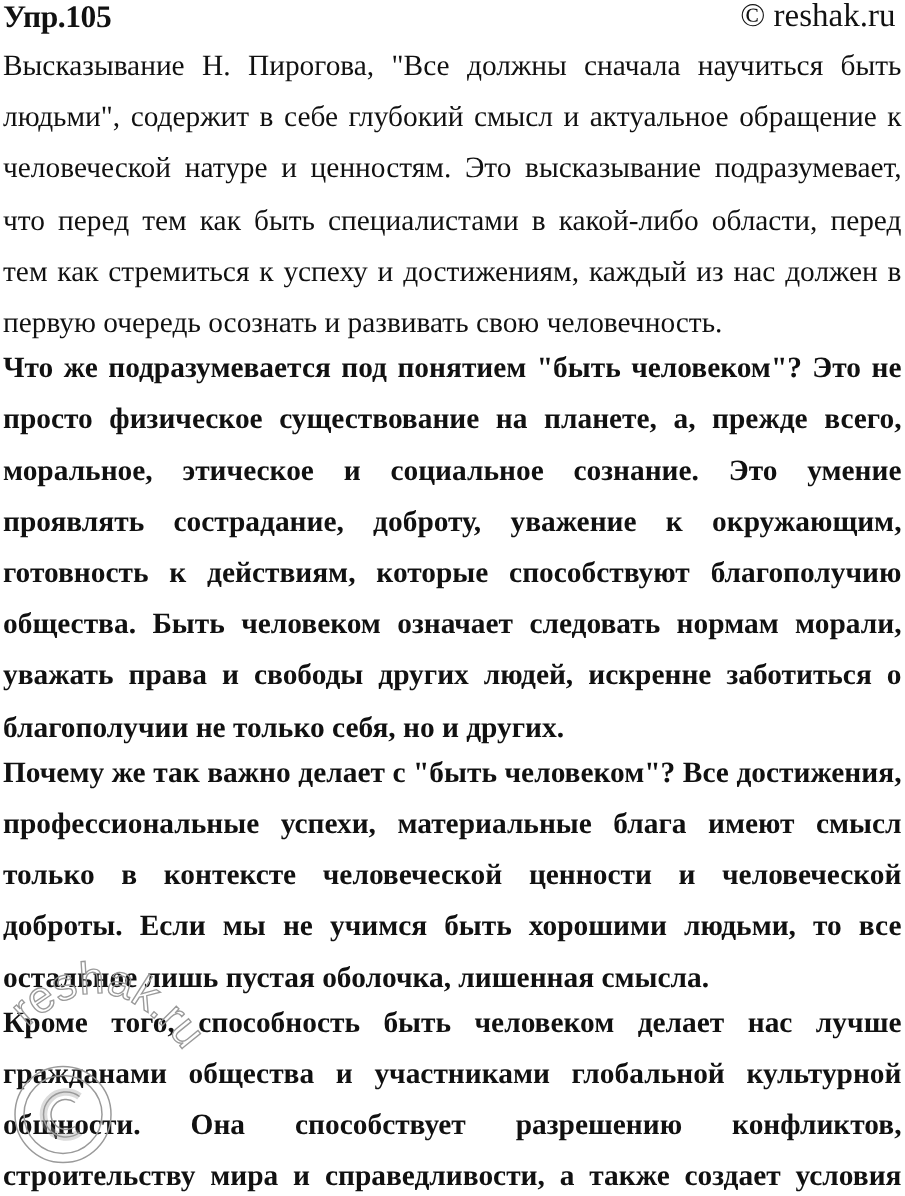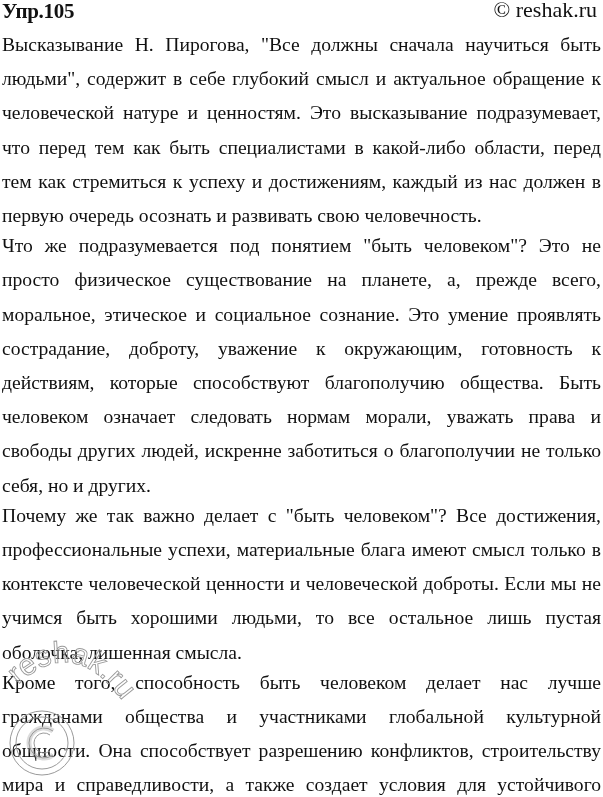--- a/index.html
+++ b/index.html
@@ -47,20 +47,21 @@
     .para {
       margin: 0;
       font-size: 19.6px;
       line-height: 34.2px;
       text-align: justify;
       text-align-last: left;
       hyphens: none;
     }
     .para + .para {
       margin-top: -4px;
+      font-weight: bold;
     }
     .watermark {
       position: absolute;
       left: 0;
       top: 625px;
       width: 180px;
       height: 172px;
       pointer-events: none;
     }
   </style>

